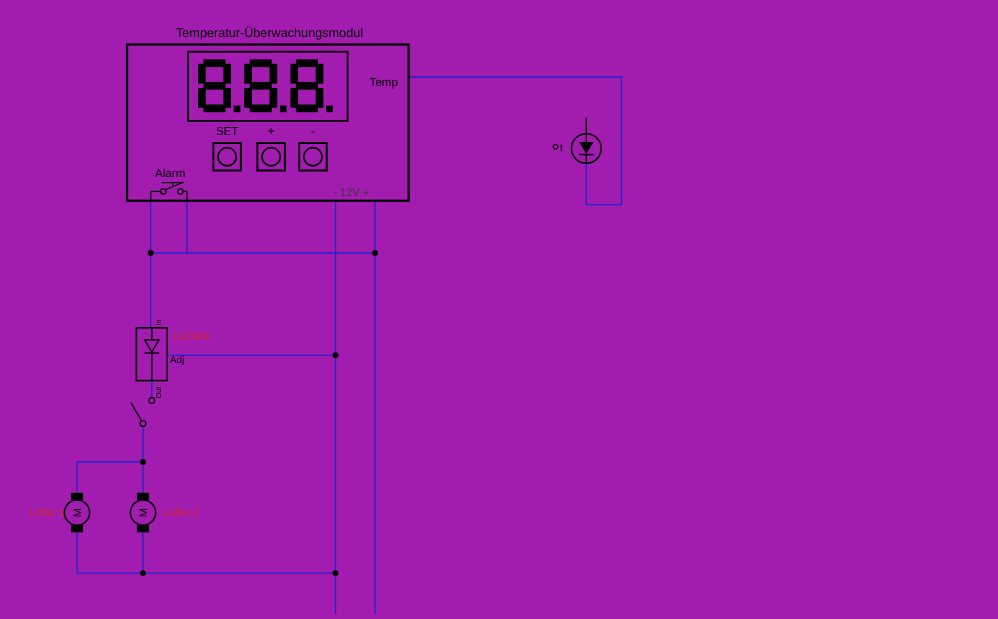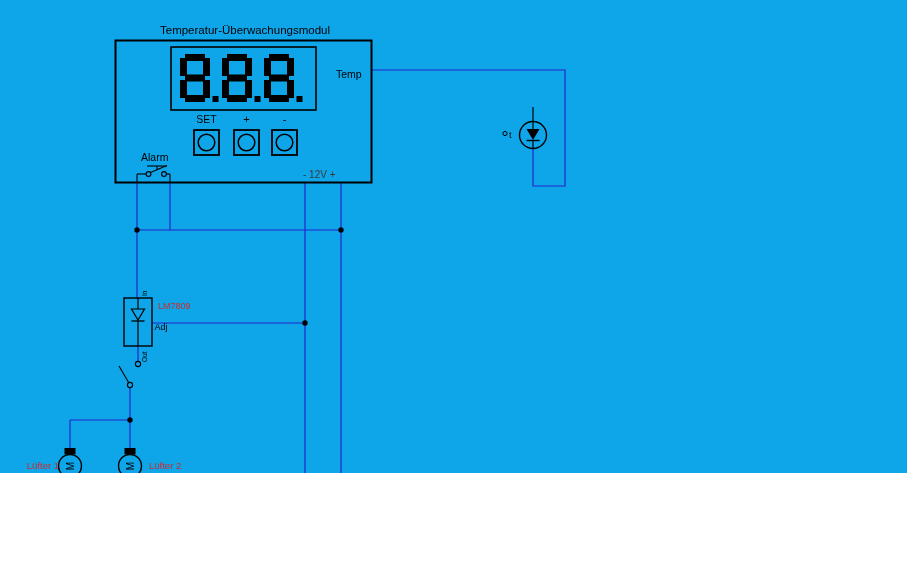--- a/index.html
+++ b/index.html
@@ -1,16 +1,16 @@
 <!DOCTYPE html>
 <html><head>
 <meta charset="utf-8">
 <style>
   html,body{margin:0;padding:0;background:#ffffff;}
-  .stage{position:relative;width:907px;height:473px;background:#0ea5e9;overflow:hidden;}
+  .stage{position:relative;width:907px;height:563px;background:#a21caf;overflow:hidden;}
   svg{display:block;}
   .w{stroke:#2525cd;stroke-width:1.2;fill:none;}
   .k{stroke:#000;fill:none;}
   .t{font-family:"Liberation Sans","DejaVu Sans",sans-serif;fill:#000;}
   .red{fill:#cc2b2b;}
   .gray{fill:#3a3a3a;}
   .seg{fill:#000;}
   .dot{fill:#000;stroke:none;}
 </style>
 </head>

